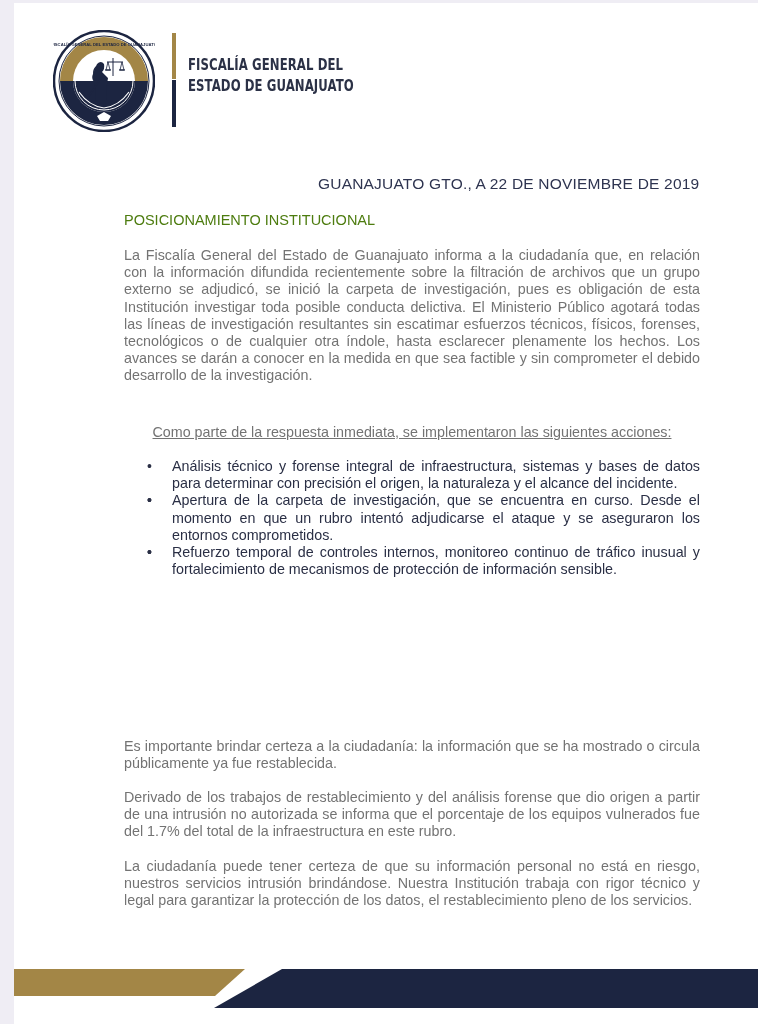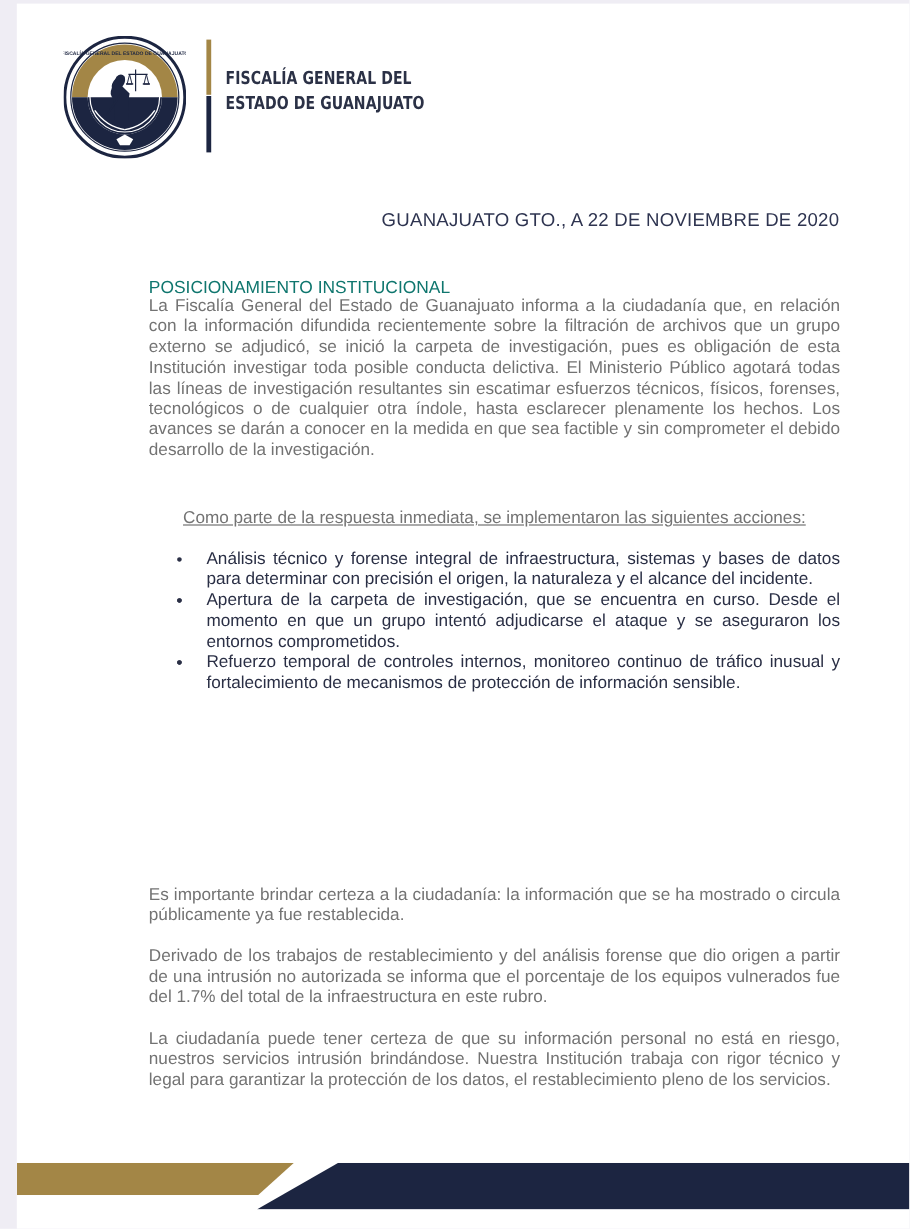--- a/index.html
+++ b/index.html
@@ -29,21 +29,21 @@
     font-size:15px; line-height:21px; color:#2b3146;
     transform:scaleX(0.78); transform-origin:left top;
     letter-spacing:0.1px; white-space:nowrap;
   }
   .date-line {
     position:absolute; left:318px; top:175px;
     font-size:15.5px; color:#2e3450; letter-spacing:0.2px; white-space:nowrap;
   }
   .heading {
     position:absolute; left:124px; top:212px;
-    font-size:14.5px; color:#0f766e; white-space:nowrap;margin-top:20px;
+    font-size:14.5px; color:#4d7c0f; white-space:nowrap;
   }
   .body-text {
     position:absolute; left:124px; width:576px;
     font-size:14.3px; line-height:17.2px; color:#737373;
     text-align:justify; margin:0;
   }
   .p1 { top:247px; }
   .p2 { top:424px; text-align:center;text-decoration:underline; }
   .bullets {
     position:absolute; left:124px; top:458px; width:576px;
@@ -101,31 +101,31 @@
 </svg>
 
 <div class="v-bar-gold"></div>
 <div class="v-bar-navy"></div>
 
 <div class="org-name">
   <div>FISCALÍA GENERAL DEL</div>
   <div>ESTADO DE GUANAJUATO</div>
 </div>
 
-<div class="date-line">GUANAJUATO GTO., A 22 DE NOVIEMBRE DE 2020</div>
+<div class="date-line">GUANAJUATO GTO., A 22 DE NOVIEMBRE DE 2019</div>
 
 <div class="heading">POSICIONAMIENTO INSTITUCIONAL</div>
 
 <p class="body-text p1">La Fiscalía General del Estado de Guanajuato informa a la ciudadanía que, en relación con la información difundida recientemente sobre la filtración de archivos que un grupo externo se adjudicó, se inició la carpeta de investigación, pues es obligación de esta Institución investigar toda posible conducta delictiva. El Ministerio Público agotará todas las líneas de investigación resultantes sin escatimar esfuerzos técnicos, físicos, forenses, tecnológicos o de cualquier otra índole, hasta esclarecer plenamente los hechos. Los avances se darán a conocer en la medida en que sea factible y sin comprometer el debido desarrollo de la investigación.</p>
 <p class="body-text p2">Como parte de la respuesta inmediata, se implementaron las siguientes acciones:</p>
 
 <ul class="bullets">
   <li><span class="dot">•</span><span>Análisis técnico y forense integral de infraestructura, sistemas y bases de datos para determinar con precisión el origen, la naturaleza y el alcance del incidente.</span></li>
   <li><span class="dot">•</span></li>
-  <li><span class="dot">•</span><span>Apertura de la carpeta de investigación, que se encuentra en curso. Desde el momento en que un grupo intentó adjudicarse el ataque y se aseguraron los entornos comprometidos.</span></li>
+  <li><span class="dot">•</span><span>Apertura de la carpeta de investigación, que se encuentra en curso. Desde el momento en que un rubro intentó adjudicarse el ataque y se aseguraron los entornos comprometidos.</span></li>
   <li><span class="dot">•</span></li>
   <li><span class="dot">•</span><span>Refuerzo temporal de controles internos, monitoreo continuo de tráfico inusual y fortalecimiento de mecanismos de protección de información sensible.</span></li>
 </ul>
 
 <p class="body-text p3">Es importante brindar certeza a la ciudadanía: la información que se ha mostrado o circula públicamente ya fue restablecida.</p>
 <p class="body-text p4">Derivado de los trabajos de restablecimiento y del análisis forense que dio origen a partir de una intrusión no autorizada se informa que el porcentaje de los equipos vulnerados fue del 1.7% del total de la infraestructura en este rubro.</p>
 <p class="body-text p5">La ciudadanía puede tener certeza de que su información personal no está en riesgo, nuestros servicios intrusión brindándose. Nuestra Institución trabaja con rigor técnico y legal para garantizar la protección de los datos, el restablecimiento pleno de los servicios.</p>
 
 <div class="footer-gold"></div>
 <div class="footer-navy"></div>

